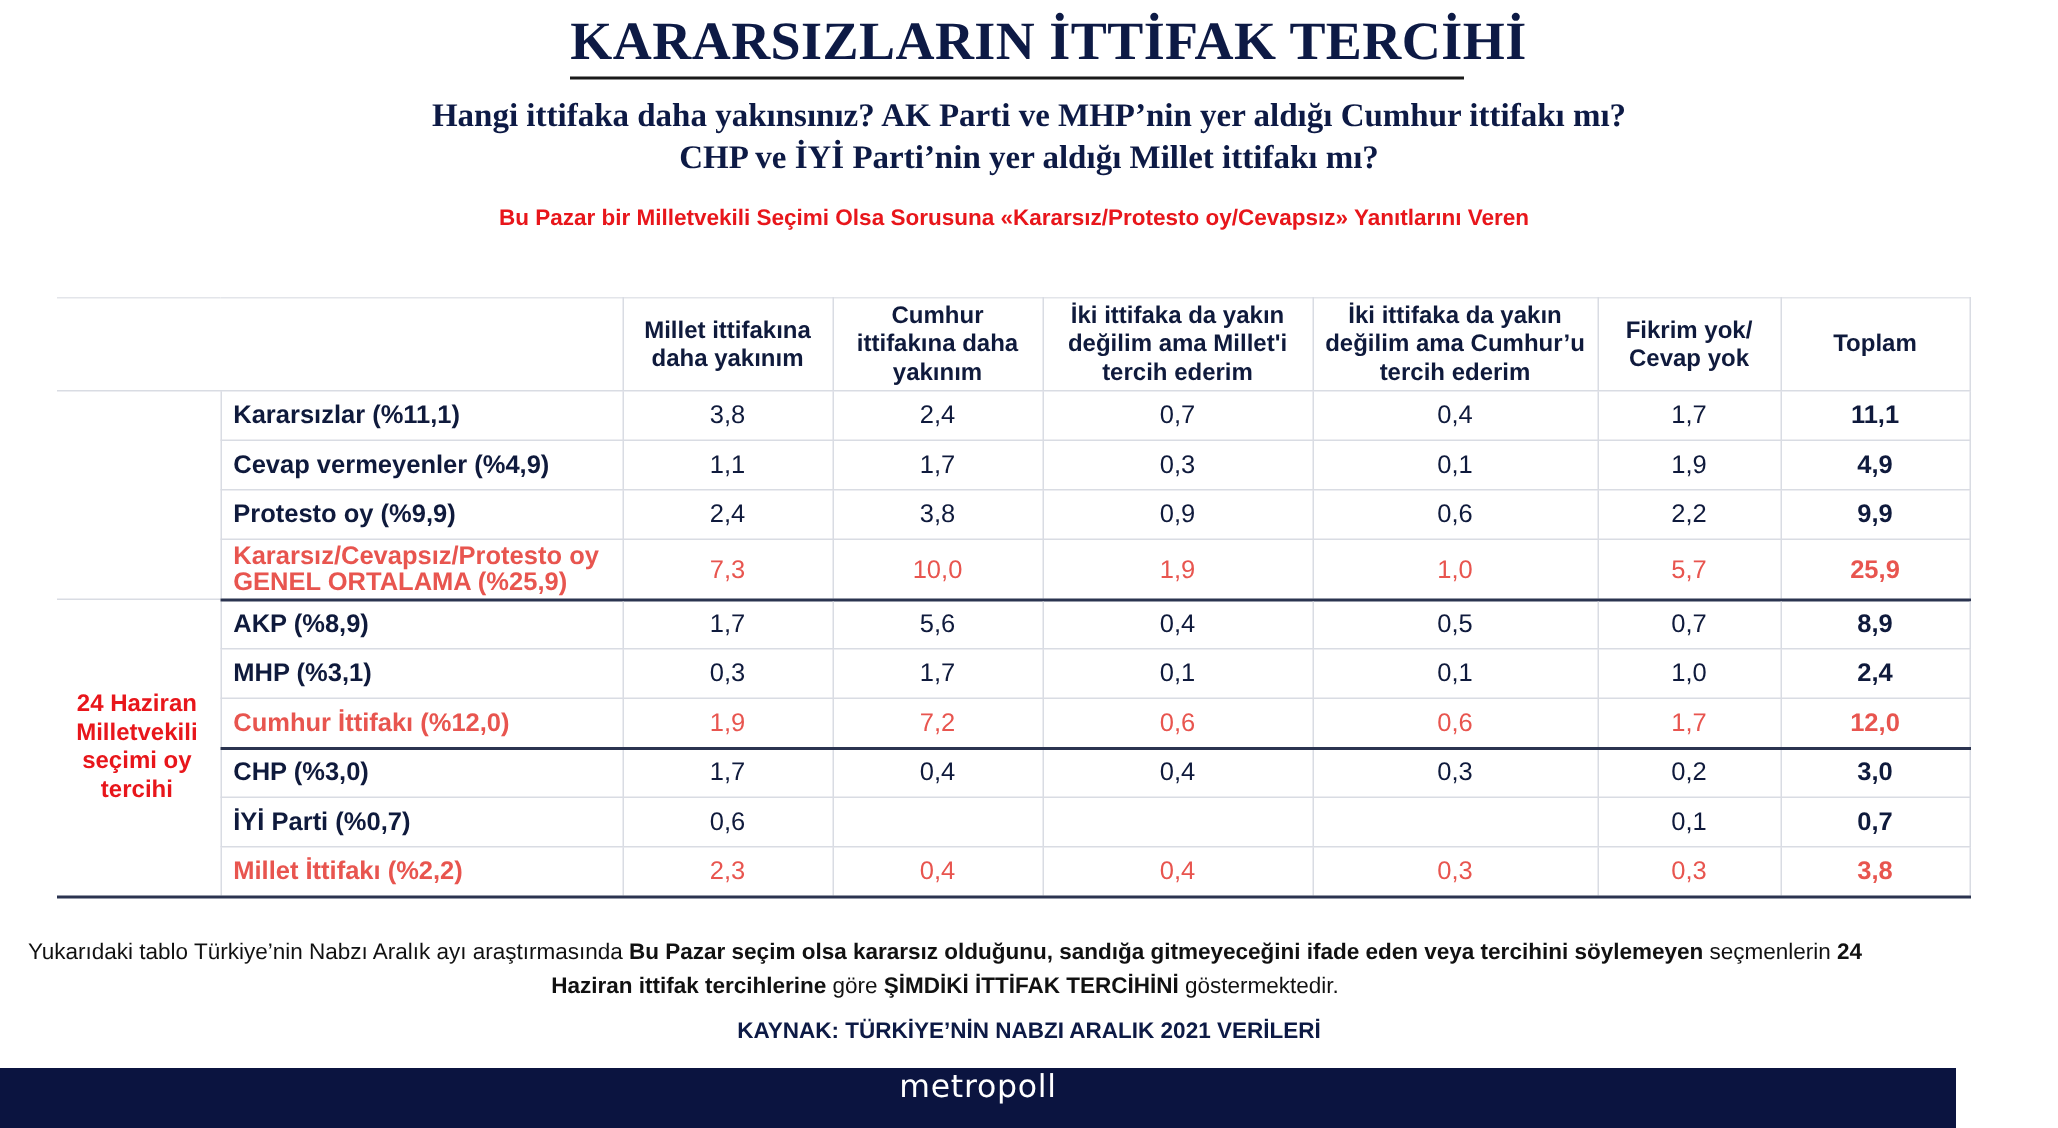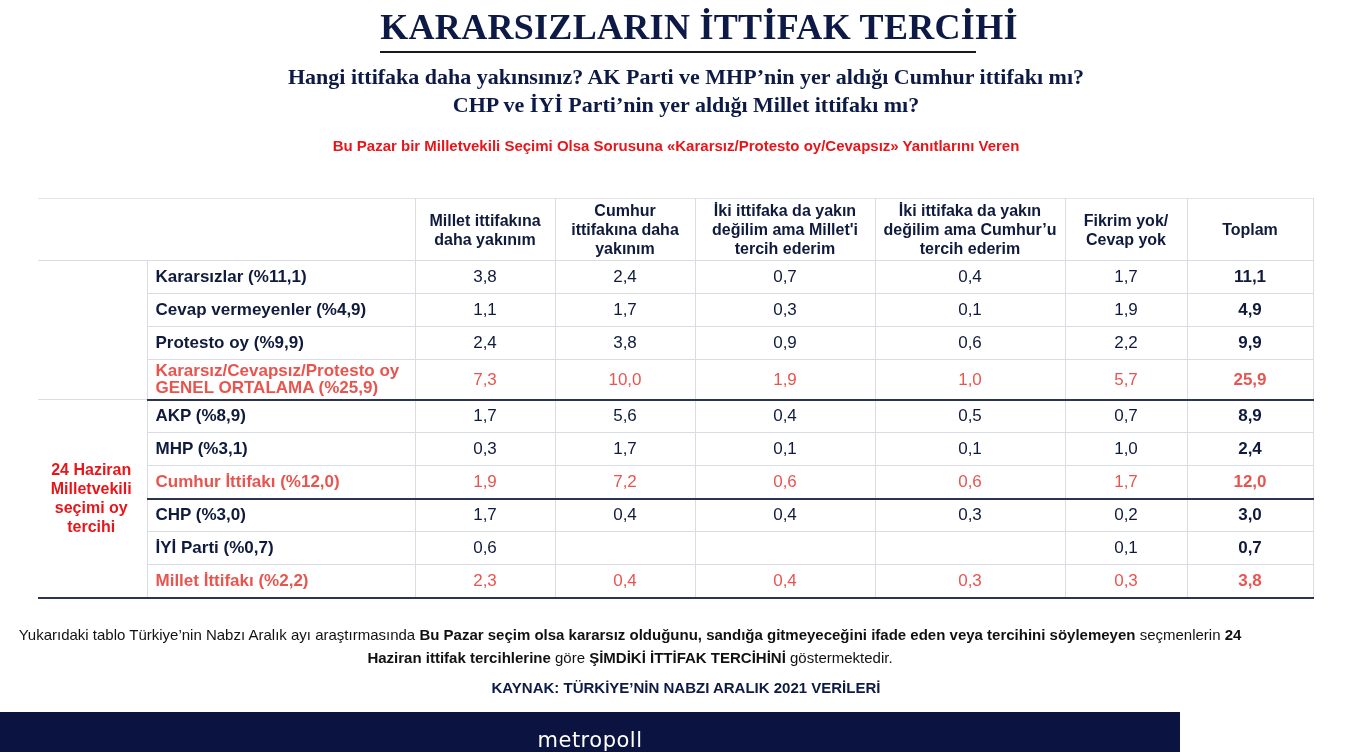--- a/index.html
+++ b/index.html
@@ -51,22 +51,22 @@
   .note {
     position: absolute; left: 0; width: 1260px; top: 623px; text-align: center;
     font-size: 15px; line-height: 23px; color: #111;
   }
   .note b { color: #111; }
   .source {
     position: absolute; left: 0; width: 1372px; top: 679px; text-align: center;
     font-weight: bold; font-size: 15px; color: #0d1a45;
   }
   .footer {
-    position: absolute; left: 0; top: 712px; width: 1180px; height: 40px; background: #0b1440;
-    display: flex; align-items: flex-end; justify-content: center;
+    position: absolute; left: 0; top: 712px; width: 1304px; height: 40px; background: #0b1440;
+    display: flex; align-items: flex-start; justify-content: center;
   }
   .footer span { color: #ffffff; font-family: "DejaVu Sans", sans-serif; font-size: 21px; letter-spacing: 0.5px; }
 </style>
 </head>
 <body>
 
 <div class="title">KARARSIZLARIN İTTİFAK TERCİHİ</div>
 <div class="title-rule"></div>
 <div class="subtitle">
   <div>Hangi ittifaka daha yakınsınız? AK Parti ve MHP’nin yer aldığı Cumhur ittifakı mı?</div>

